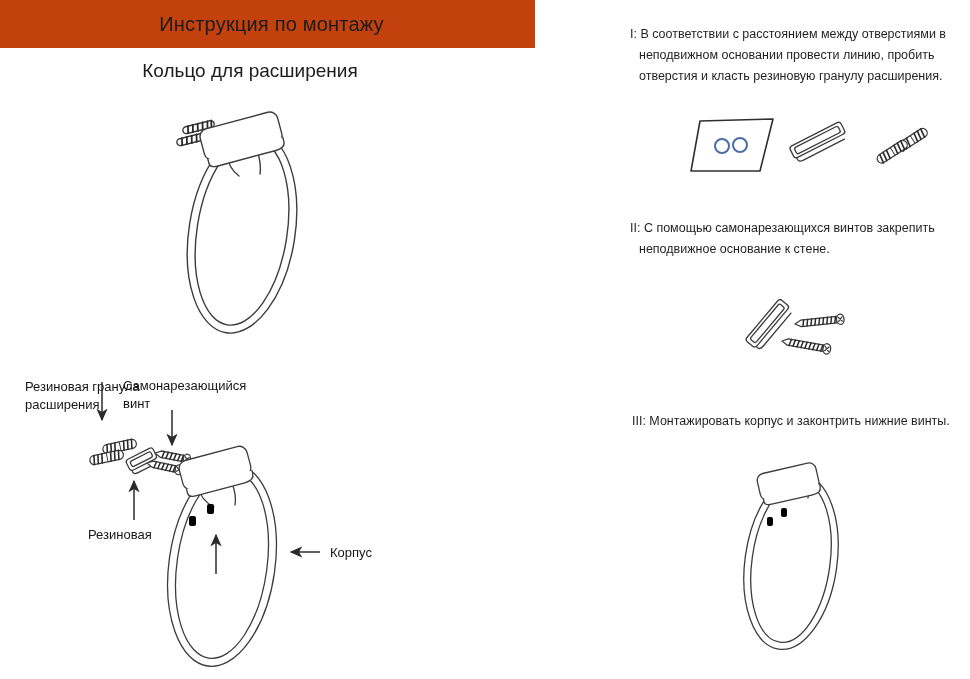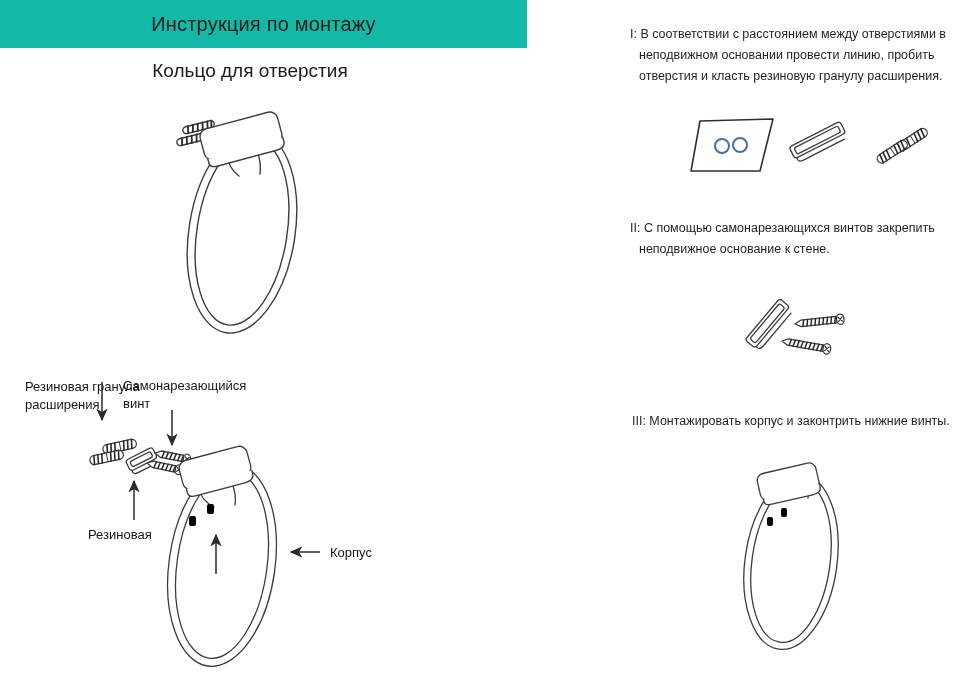--- a/index.html
+++ b/index.html
@@ -1,22 +1,22 @@
 <!DOCTYPE html>
 <html><head>
 <meta charset="utf-8">
 <style>
   html,body{margin:0;padding:0;background:#ffffff;}
   .page{
     position:relative;width:970px;height:679px;background:#ffffff;overflow:hidden;
     font-family:"Liberation Sans", sans-serif;color:#1f1f1f;
   }
   .header-bar{
-    position:absolute;left:0;top:0;width:527px;height:48px;background:#14b8a6;
-    display:flex;align-items:center;justify-content:center;
+    position:absolute;left:0;top:0;width:527px;height:48px;background:#c2410c;
+    display:flex;align-items:center;justify-content:center;padding-left:8px;
   }
   .header-title{font-size:20px;letter-spacing:.2px;color:#1c1c1c;}
   .subtitle{
     position:absolute;left:0;top:60px;width:500px;text-align:center;
     font-size:19px;color:#1c1c1c;
   }
   .step{
     position:absolute;width:348px;font-size:12.5px;line-height:1.68;color:#1f1f1f;
     white-space:pre-line;padding-left:9px;text-indent:-9px;
   }
@@ -34,21 +34,21 @@
   svg.canvas{position:absolute;left:0;top:0;}
 </style>
 </head>
 <body>
 
 <div class="page">
 
   <div class="header-bar">
     <div class="header-title">Инструкция по монтажу</div>
   </div>
-  <div class="subtitle">Кольцо для отверстия</div>
+  <div class="subtitle">Кольцо для расширения</div>
 
   <div class="step s1">I: В соответствии с расстоянием между отверстиями в
 неподвижном основании провести линию, пробить
 отверстия и класть резиновую гранулу расширения.</div>
   <div class="step s2">II: С помощью самонарезающихся винтов закрепить
 неподвижное основание к стене.</div>
   <div class="step s3">III: Монтажировать корпус и законтрить нижние винты.</div>
 
   <div class="lbl rubber">Резиновая гранула
 расширения</div>

